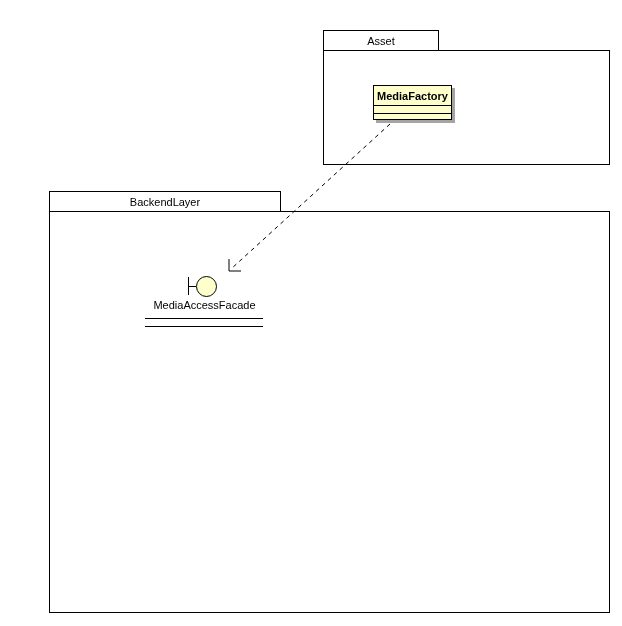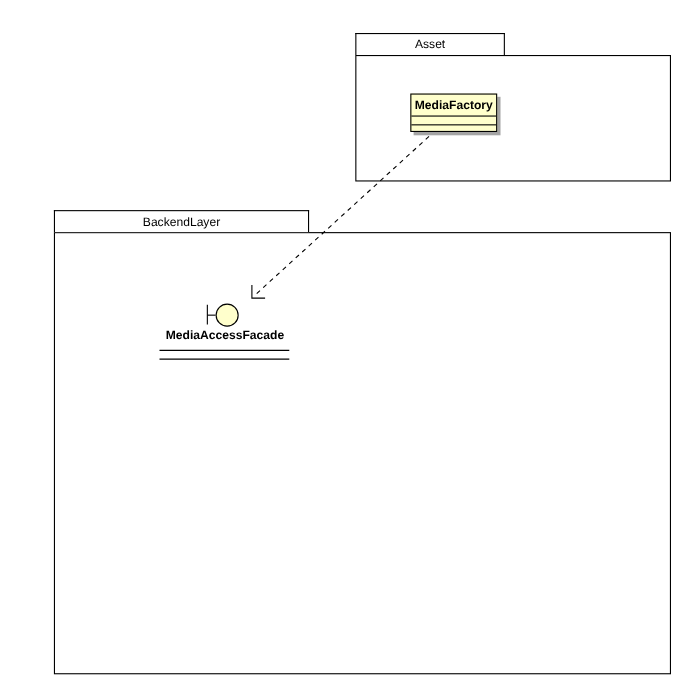--- a/index.html
+++ b/index.html
@@ -27,21 +27,21 @@
     align-items: center;
     justify-content: center;
     font-size: 11px;
     color: var(--text, #000);
   }
   .pkg-body {
     position: absolute;
     border: 1px solid var(--line, #000);
     background: var(--background, #fff);
   }
-  .asset-tab  { left: 323px; top: 30px;  width: 136px; height: 20px; }
+  .asset-tab  { left: 323px; top: 30px;  width: 116px; height: 20px; }
   .asset-body { left: 323px; top: 50px;  width: 287px; height: 115px; }
   .backend-tab  { left: 49px; top: 191px; width: 232px; height: 20px; }
   .backend-body { left: 49px; top: 211px; width: 561px; height: 402px; }
 
   
   .class-box {
     position: absolute;
     left: 373px; top: 85px;
     width: 79px; height: 35px;
     background: var(--node-fill, #ffffcc);
@@ -65,21 +65,21 @@
   }
   .class-ops { height: 5px; }
 
   
   .iface-label {
     position: absolute;
     left: 134px; top: 299px;
     width: 141px;
     text-align: center;
     font-size: 11px;
-    font-weight: bold;
+    font-weight: normal;
     line-height: 12px;
     color: var(--text, #000);
     white-space: nowrap;
   }
 
   .overlay {
     position: absolute;
     left: 0; top: 0;
     width: 622px;
     height: 626px;

